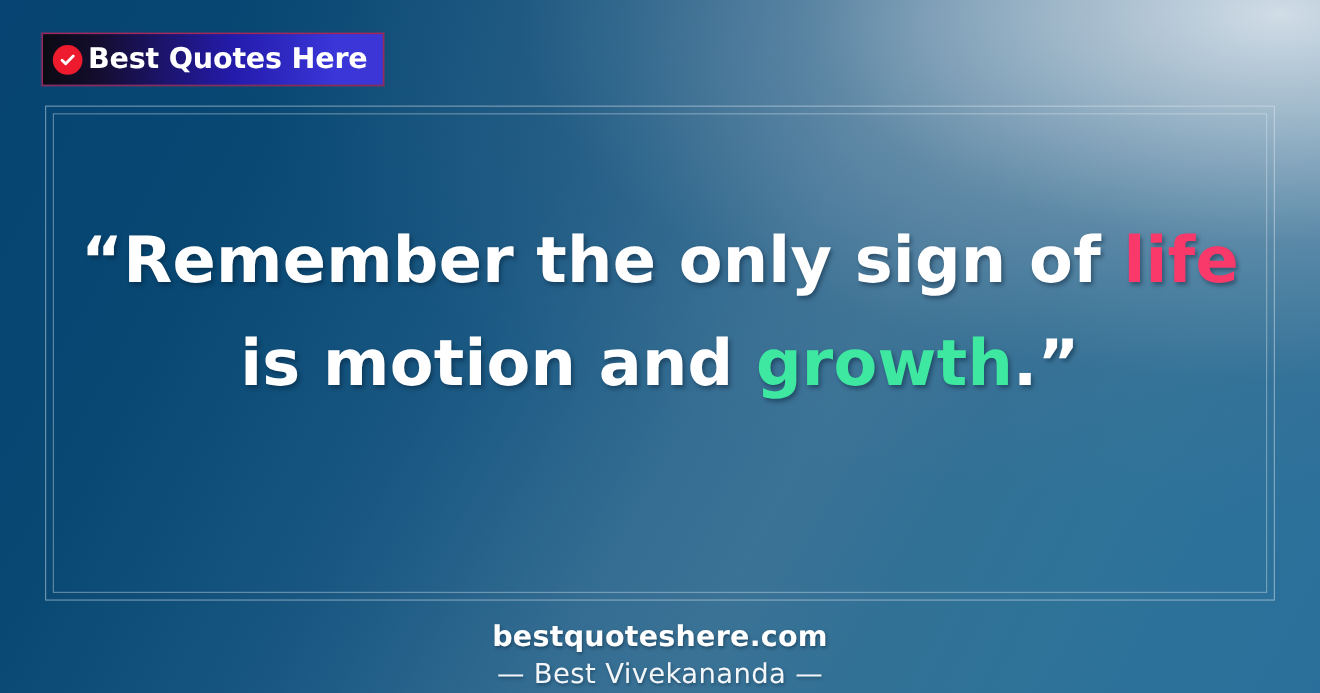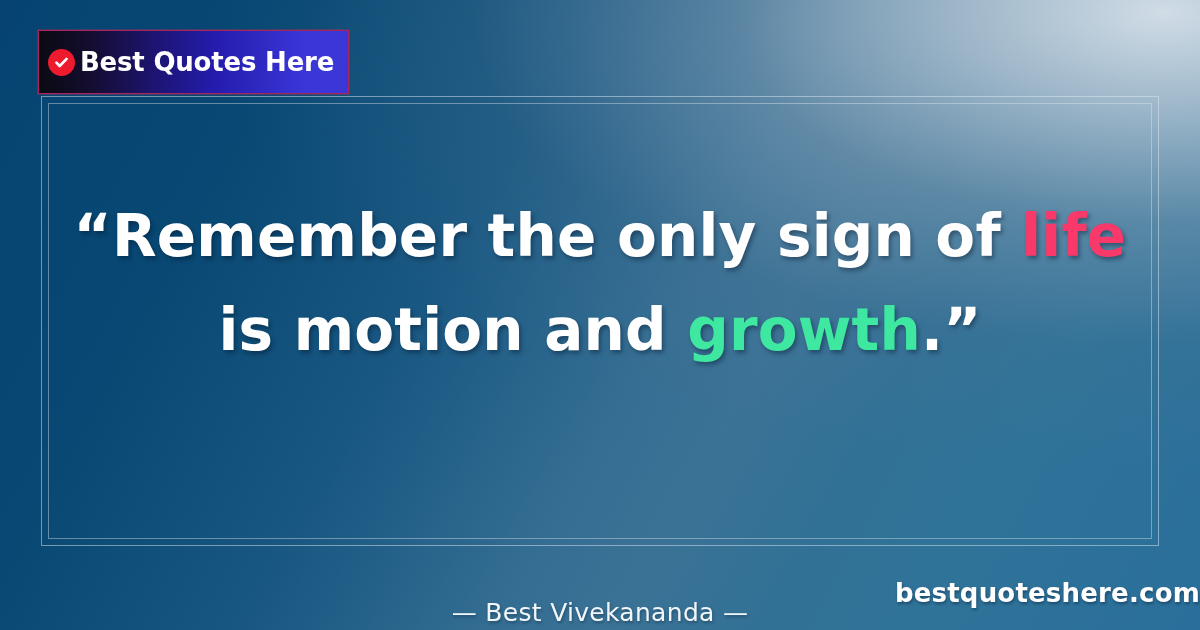--- a/index.html
+++ b/index.html
@@ -38,21 +38,21 @@
       rgba(255,255,255,0.00) 38%,
       rgba(255,255,255,0.045) 55%,
       rgba(255,255,255,0.00) 72%);
     pointer-events:none;
   }
 
   
   #logo-badge {
     position:absolute;
     left:38px; top:30px;
-    height:64px;
+    height:48px;
     display:flex; align-items:center;
     padding:0 14px 0 9px;
     background:linear-gradient(90deg,
       #0a0a12 0%, #140d2e 16%, #241bab 56%, #3a36d8 86%, #3d36d6 100%);
     border:1px solid #a8245c;
     box-shadow:0 0 0 1px rgba(180,40,90,0.35);
   }
   #check-icon {
     width:27px; height:27px; flex:0 0 27px;
     border-radius:50%;
@@ -110,22 +110,22 @@
     color:#f2f6f9;
     letter-spacing:0.3px;
     text-shadow:1px 2px 3px rgba(0,20,40,0.35);
     font-family:"DejaVu Sans", sans-serif;
   }
 
   
   #footer-url {
     position:absolute;
     left:0; right:0;
-    bottom:22px;
-    text-align:right;
+    bottom:36px;
+    text-align:center;
     font-size:26px;
     font-weight:700;
     color:#ffffff;
     letter-spacing:0.2px;
     text-shadow:1px 2px 3px rgba(0,20,40,0.40);
     font-family:"DejaVu Sans", sans-serif;
   }
 </style>
 </head>
 <body>

